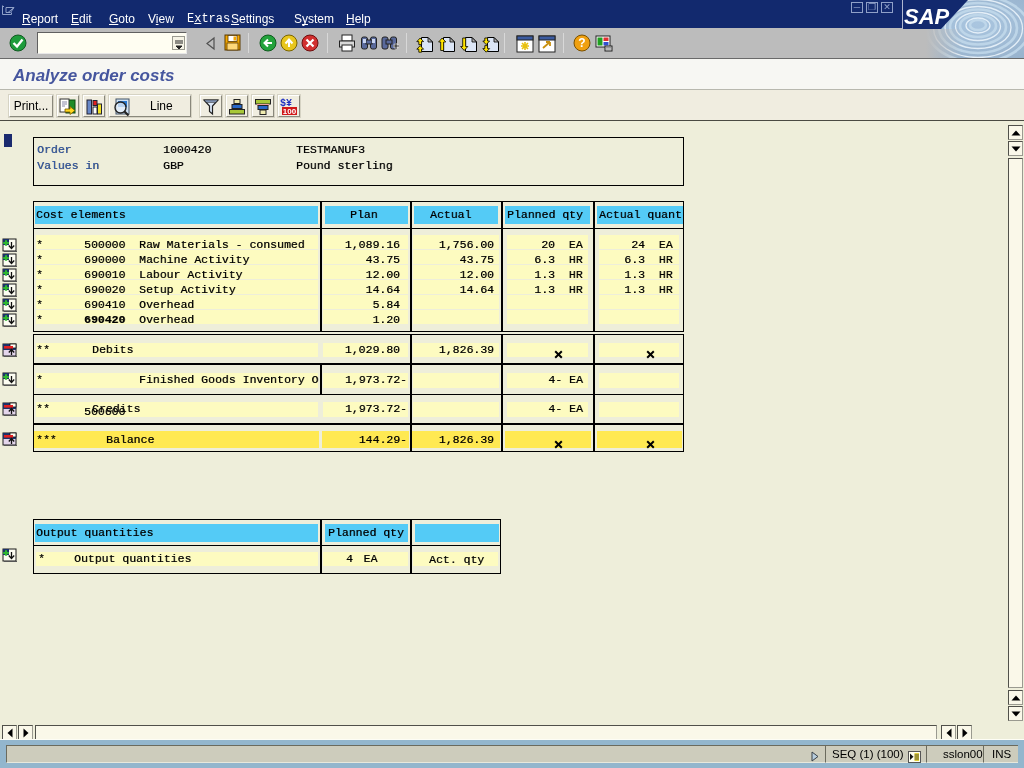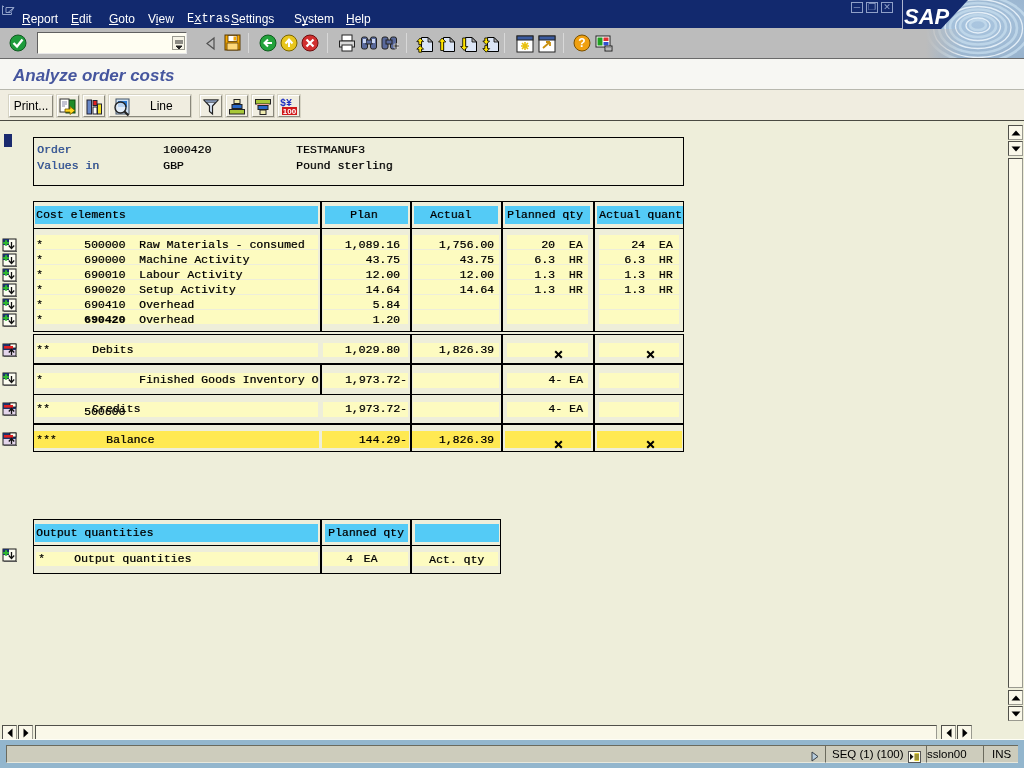--- a/index.html
+++ b/index.html
@@ -608,14 +608,14 @@
 </div>
 <div class="sfield" style="left:825px;width:101px;padding-left:6px;line-height:16px;">SEQ (1) (100)</div>
 <div class="abs" style="left:908px;top:749px;width:13px;height:12px;">
 <svg width="13" height="12">
       <rect x="0.5" y="0.5" width="12" height="11" fill="#fffef0" stroke="#555"></rect>
       <path d="M2 2.5 L5.5 5.8 L2 9 z" fill="#111"></path>
       <path d="M6.5 3 h4.5 M6.5 5 h4.5 M6.5 7 h4.5 M6.5 9 h4.5" stroke="#d8c000" stroke-width="1.3"></path>
       <path d="M6.5 4 h4.5 M6.5 6 h4.5 M6.5 8 h4.5" stroke="#222" stroke-width="0.7"></path>
     </svg>
 </div>
-<div class="sfield" style="left:926px;width:57px;padding-left:0;line-height:16px;">sslon00</div>
+<div class="sfield" style="left:926px;width:57px;padding-left:16px;line-height:16px;">sslon00</div>
 <div class="sfield" style="left:983px;width:35px;padding-left:8px;line-height:16px;">INS</div>
 
 </body></html>

